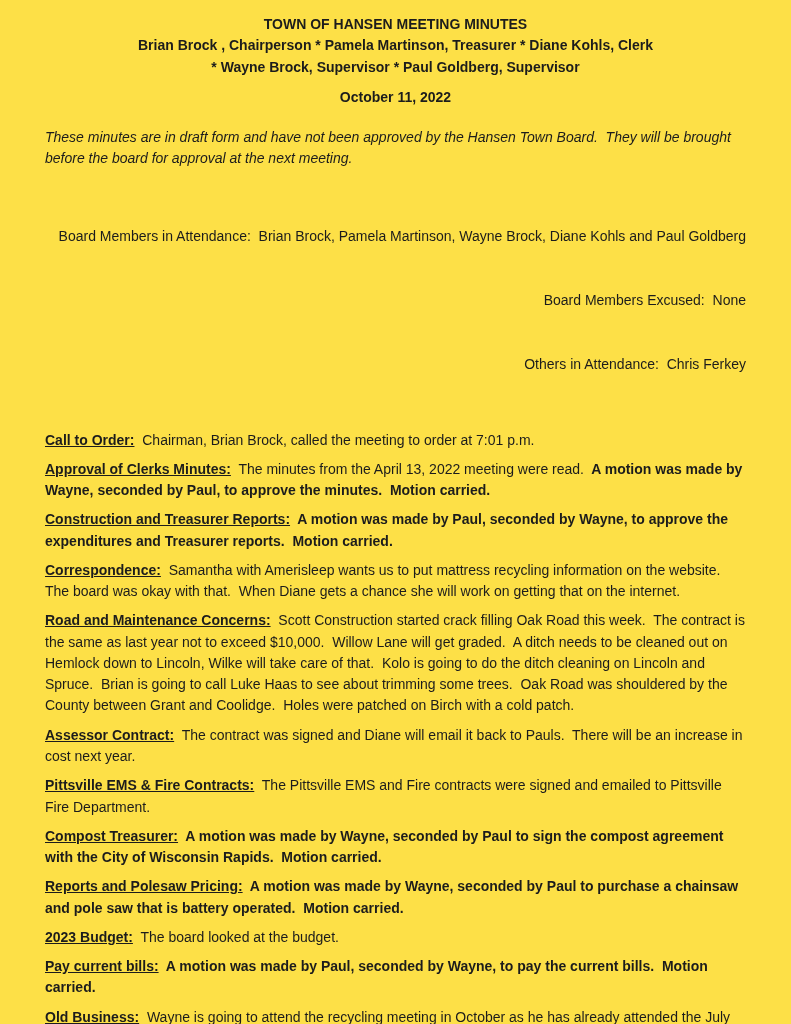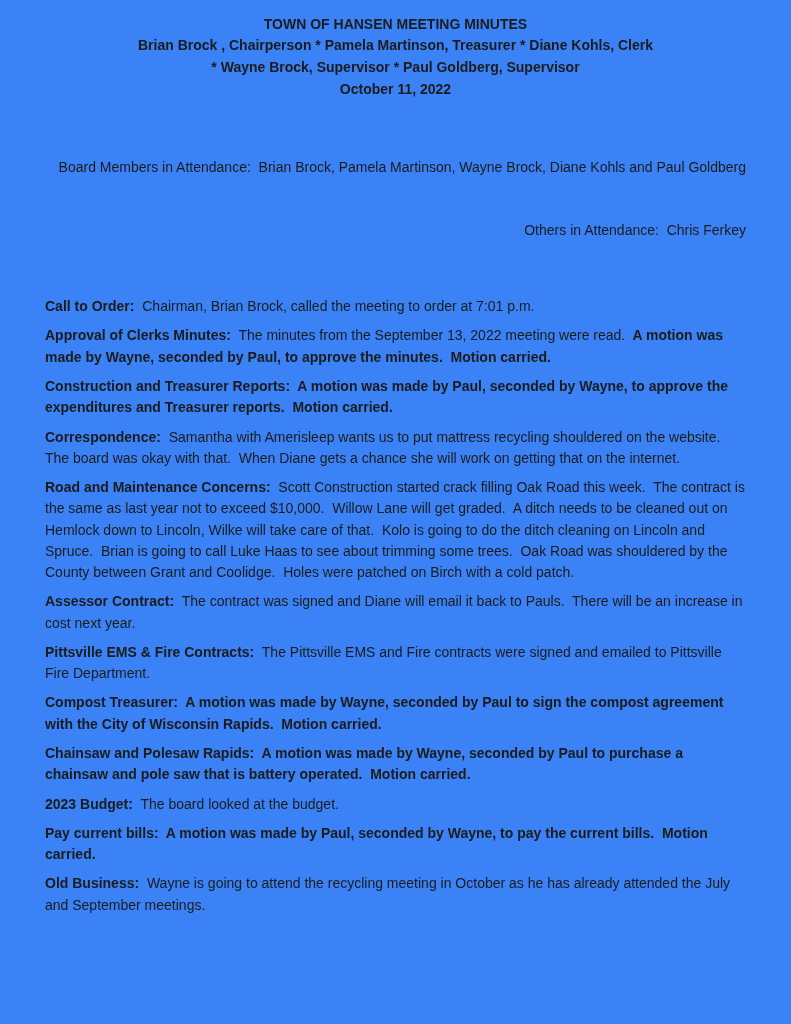--- a/index.html
+++ b/index.html
@@ -4,81 +4,84 @@
 <style>
   html, body {
     margin: 0;
     padding: 0;
     background: #ffffff;
   }
   .page {
     width: 791px;
     height: 1024px;
     box-sizing: border-box;
-    background: #3b82f6;
+    background: #fde047;
     color: #1c1c1c;
     font-family: "Liberation Sans", sans-serif;
     font-size: 14px;
     line-height: 1.52;
     padding: 14px 45px 18px 45px;
     overflow: hidden;
   }
   .center { text-align: center; }
   .bold { font-weight: bold; }
   .header-line {
     font-weight: bold;
     white-space: pre-wrap;
   }
   .doc-date {
-    margin-top: 1px;
+    margin-top: 9px;
     font-weight: bold;
   }
   .draft-notice {
     margin-top: 19px;
     font-style: italic;
     white-space: pre-wrap;
   }
   .attendance {
     margin-top: 14px;
     white-space: pre-wrap;
     text-align: right;
   }
   .para {
     margin: 0 0 8px 0;
     white-space: pre-wrap;
   }
   .sections { margin-top: 12px; }
   .label {
     font-weight: bold;
+    text-decoration: underline;
   }
 </style>
 </head>
 <body>
 
 <div class="page">
 
   <div class="center header-line">TOWN OF HANSEN MEETING MINUTES</div>
   <div class="center header-line">Brian Brock , Chairperson * Pamela Martinson, Treasurer * Diane Kohls, Clerk</div>
   <div class="center header-line">* Wayne Brock, Supervisor * Paul Goldberg, Supervisor</div>
   <div class="center doc-date">October 11, 2022</div>
 
+  <div class="draft-notice">These minutes are in draft form and have not been approved by the Hansen Town Board.  They will be brought before the board for approval at the next meeting.</div>
 
   <div class="attendance">
     <div>Board Members in Attendance:  Brian Brock, Pamela Martinson, Wayne Brock, Diane Kohls and Paul Goldberg</div>
+    <div>Board Members Excused:  None</div>
     <div>Others in Attendance:  Chris Ferkey</div>
   </div>
 
   <div class="sections">
       <p class="para"><span class="label">Call to Order:</span><span>  Chairman, Brian Brock, called the meeting to order at 7:01 p.m.</span></p>
-      <p class="para"><span class="label">Approval of Clerks Minutes:</span><span>  The minutes from the September 13, 2022 meeting were read.</span><span class="bold">  A motion was made by Wayne, seconded by Paul, to approve the minutes.  Motion carried.</span></p>
+      <p class="para"><span class="label">Approval of Clerks Minutes:</span><span>  The minutes from the April 13, 2022 meeting were read.</span><span class="bold">  A motion was made by Wayne, seconded by Paul, to approve the minutes.  Motion carried.</span></p>
       <p class="para"><span class="label">Construction and Treasurer Reports:</span><span class="bold">  A motion was made by Paul, seconded by Wayne, to approve the expenditures and Treasurer reports.  Motion carried.</span></p>
-      <p class="para"><span class="label">Correspondence:</span><span>  Samantha with Amerisleep wants us to put mattress recycling shouldered on the website.  The board was okay with that.  When Diane gets a chance she will work on getting that on the internet.</span></p>
+      <p class="para"><span class="label">Correspondence:</span><span>  Samantha with Amerisleep wants us to put mattress recycling information on the website.  The board was okay with that.  When Diane gets a chance she will work on getting that on the internet.</span></p>
       <p class="para"><span class="label">Road and Maintenance Concerns:</span><span>  Scott Construction started crack filling Oak Road this week.  The contract is the same as last year not to exceed $10,000.  Willow Lane will get graded.  A ditch needs to be cleaned out on Hemlock down to Lincoln, Wilke will take care of that.  Kolo is going to do the ditch cleaning on Lincoln and Spruce.  Brian is going to call Luke Haas to see about trimming some trees.  Oak Road was shouldered by the County between Grant and Coolidge.  Holes were patched on Birch with a cold patch.</span></p>
       <p class="para"><span class="label">Assessor Contract:</span><span>  The contract was signed and Diane will email it back to Pauls.  There will be an increase in cost next year.</span></p>
       <p class="para"><span class="label">Pittsville EMS &amp; Fire Contracts:</span><span>  The Pittsville EMS and Fire contracts were signed and emailed to Pittsville Fire Department.</span></p>
       <p class="para"><span class="label">Compost Treasurer:</span><span class="bold">  A motion was made by Wayne, seconded by Paul to sign the compost agreement with the City of Wisconsin Rapids.  Motion carried.</span></p>
-      <p class="para"><span class="label">Chainsaw and Polesaw Rapids:</span><span class="bold">  A motion was made by Wayne, seconded by Paul to purchase a chainsaw and pole saw that is battery operated.  Motion carried.</span></p>
+      <p class="para"><span class="label">Reports and Polesaw Pricing:</span><span class="bold">  A motion was made by Wayne, seconded by Paul to purchase a chainsaw and pole saw that is battery operated.  Motion carried.</span></p>
       <p class="para"><span class="label">2023 Budget:</span><span>  The board looked at the budget.</span></p>
       <p class="para"><span class="label">Pay current bills:</span><span class="bold">  A motion was made by Paul, seconded by Wayne, to pay the current bills.  Motion carried.</span></p>
       <p class="para"><span class="label">Old Business:</span><span>  Wayne is going to attend the recycling meeting in October as he has already attended the July and September meetings.</span></p>
     </div>
 
 </div>
 
 </body></html>

